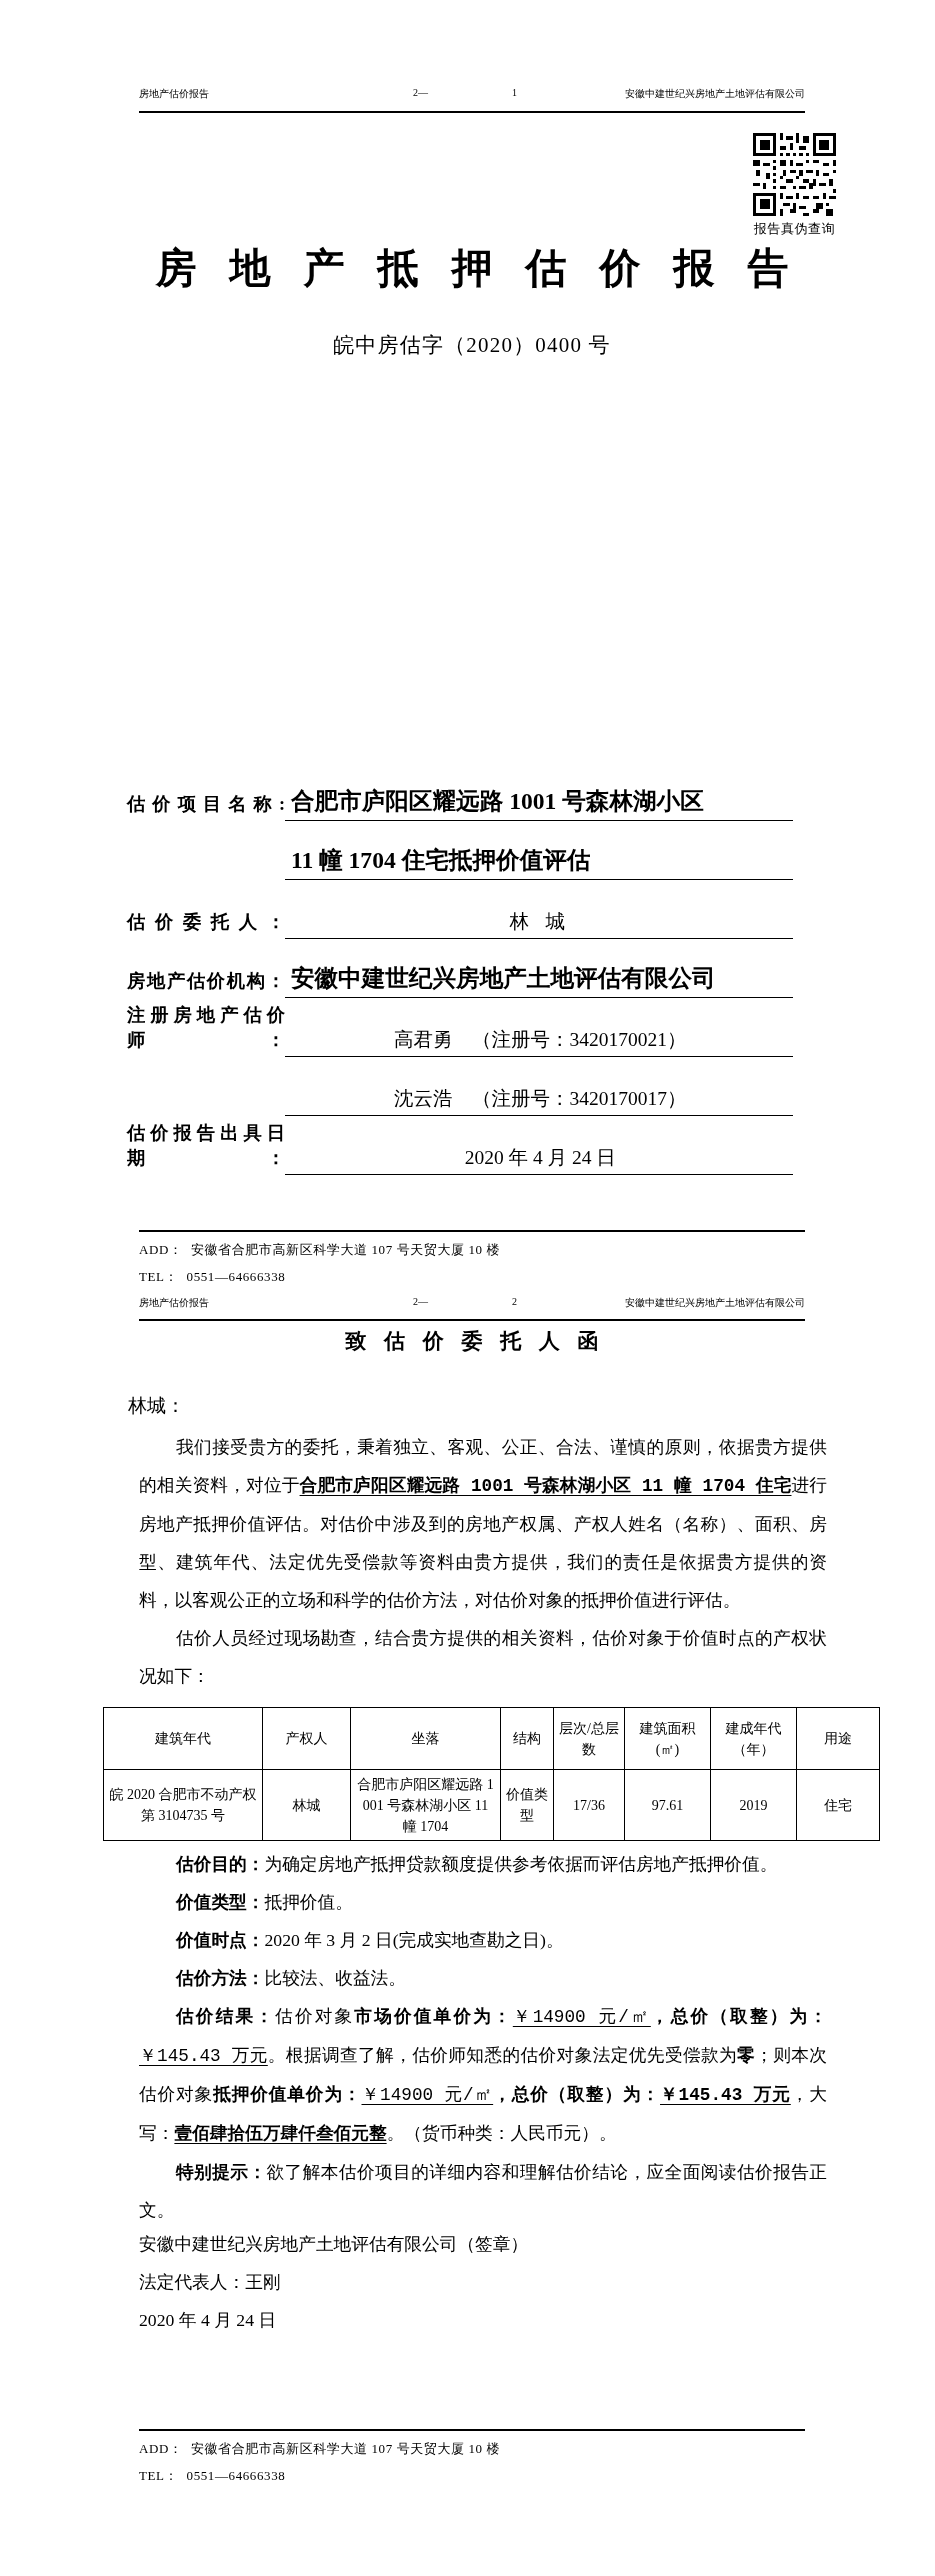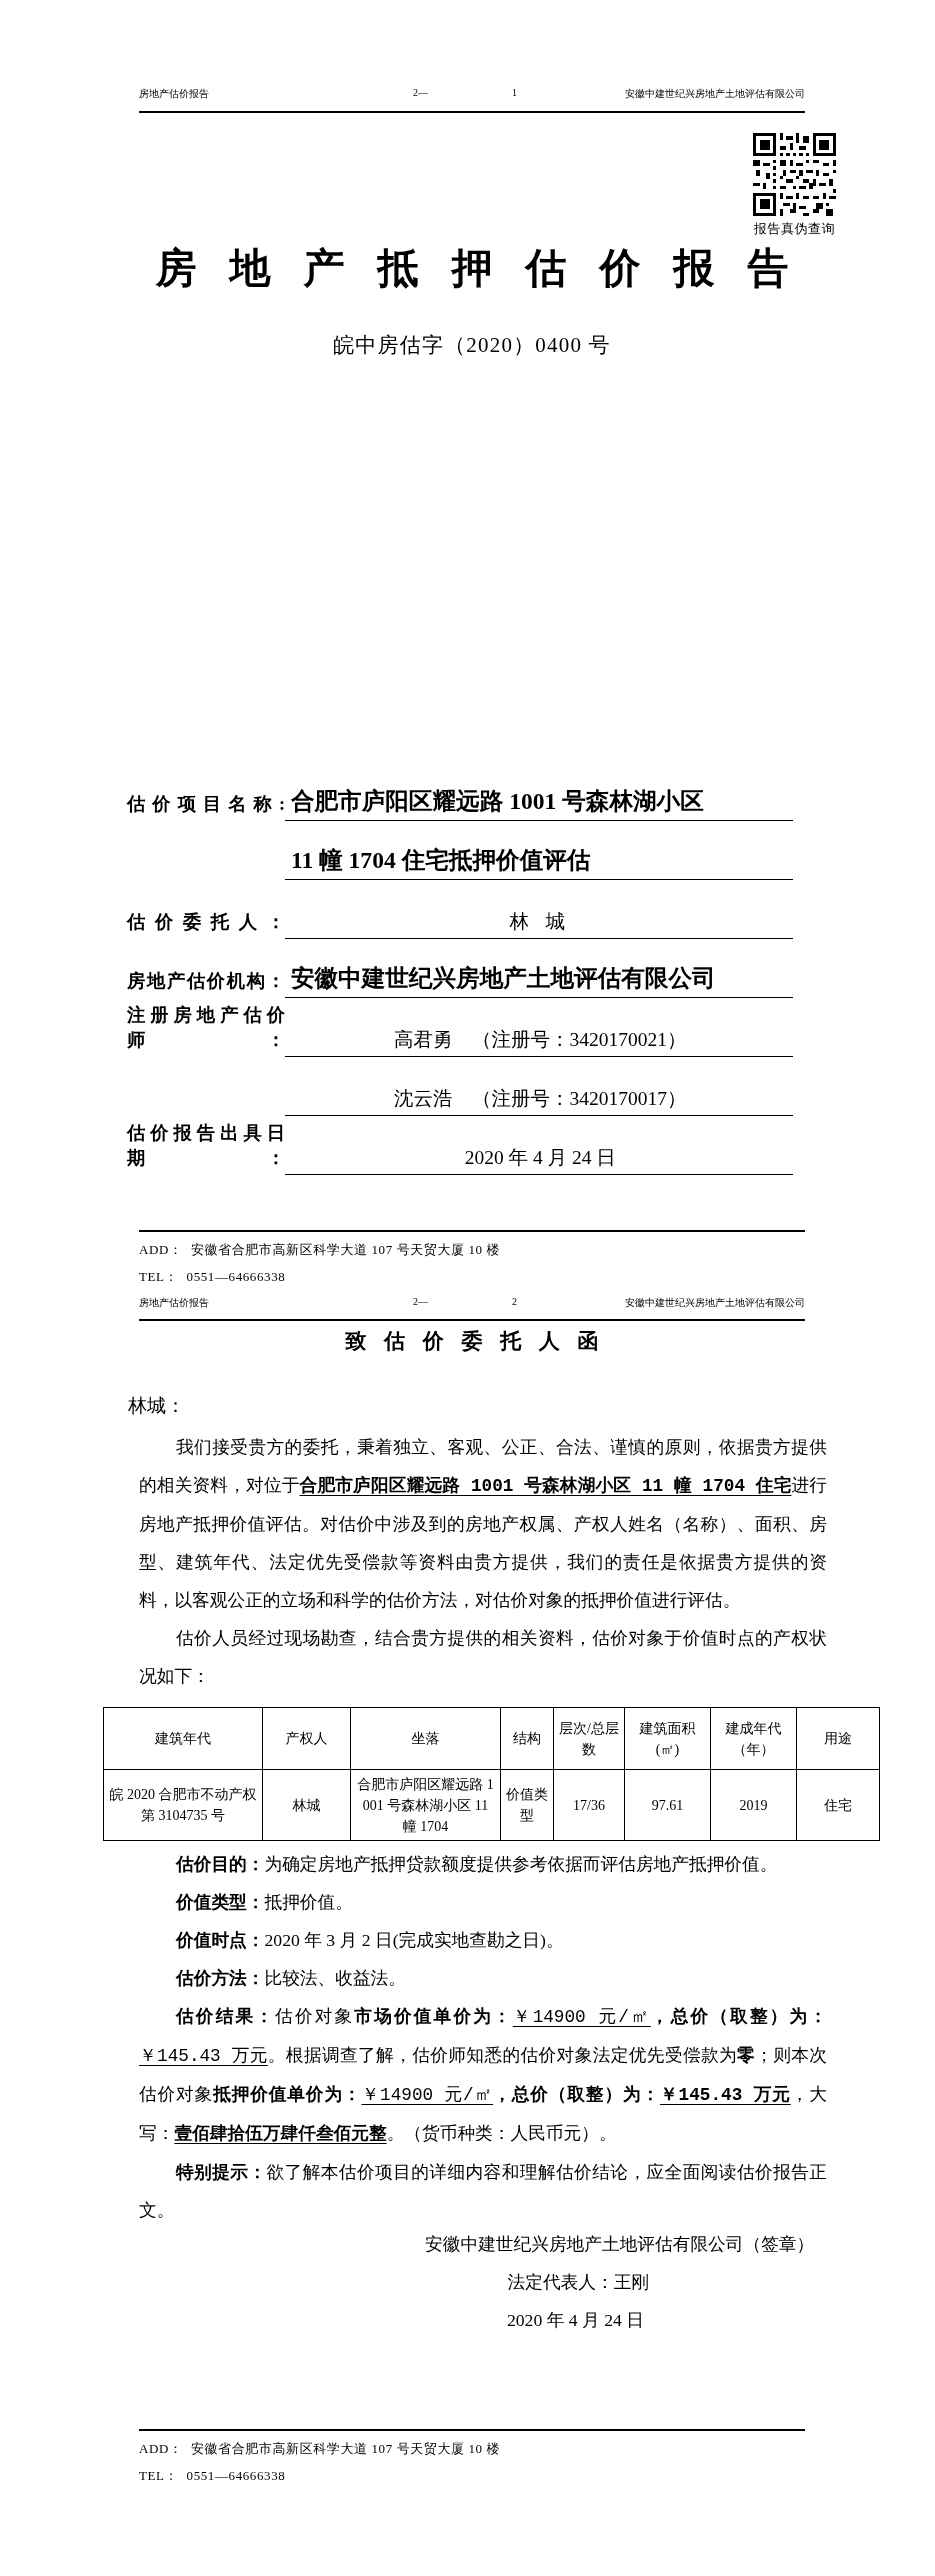--- a/index.html
+++ b/index.html
@@ -67,21 +67,21 @@
   .ptable th,.ptable td{
     border:0.6px solid #000;text-align:center;vertical-align:middle;
     font-size:14px;font-weight:normal;padding:2.4px 3.5px;line-height:21px;
     word-break:break-all;
   }
   .ptable{border:1.2px solid #000;}
   .ptable thead tr{height:62px;}
   .ptable tbody tr{height:71px;}
   
   .sig{position:absolute;top:2225px;left:139px;width:687px;font-size:17.7px;
-    text-align:right;line-height:38px;}
+    line-height:38px;}
   .sig-co{padding-right:11.8px;}
   .sig-rep{padding-right:177px;}
   .sig-date{padding-right:182px;}
 </style>
 </head>
 <body>
 
 <div class="sheet">
 
   <div class="hdr" style="top:87px;">

